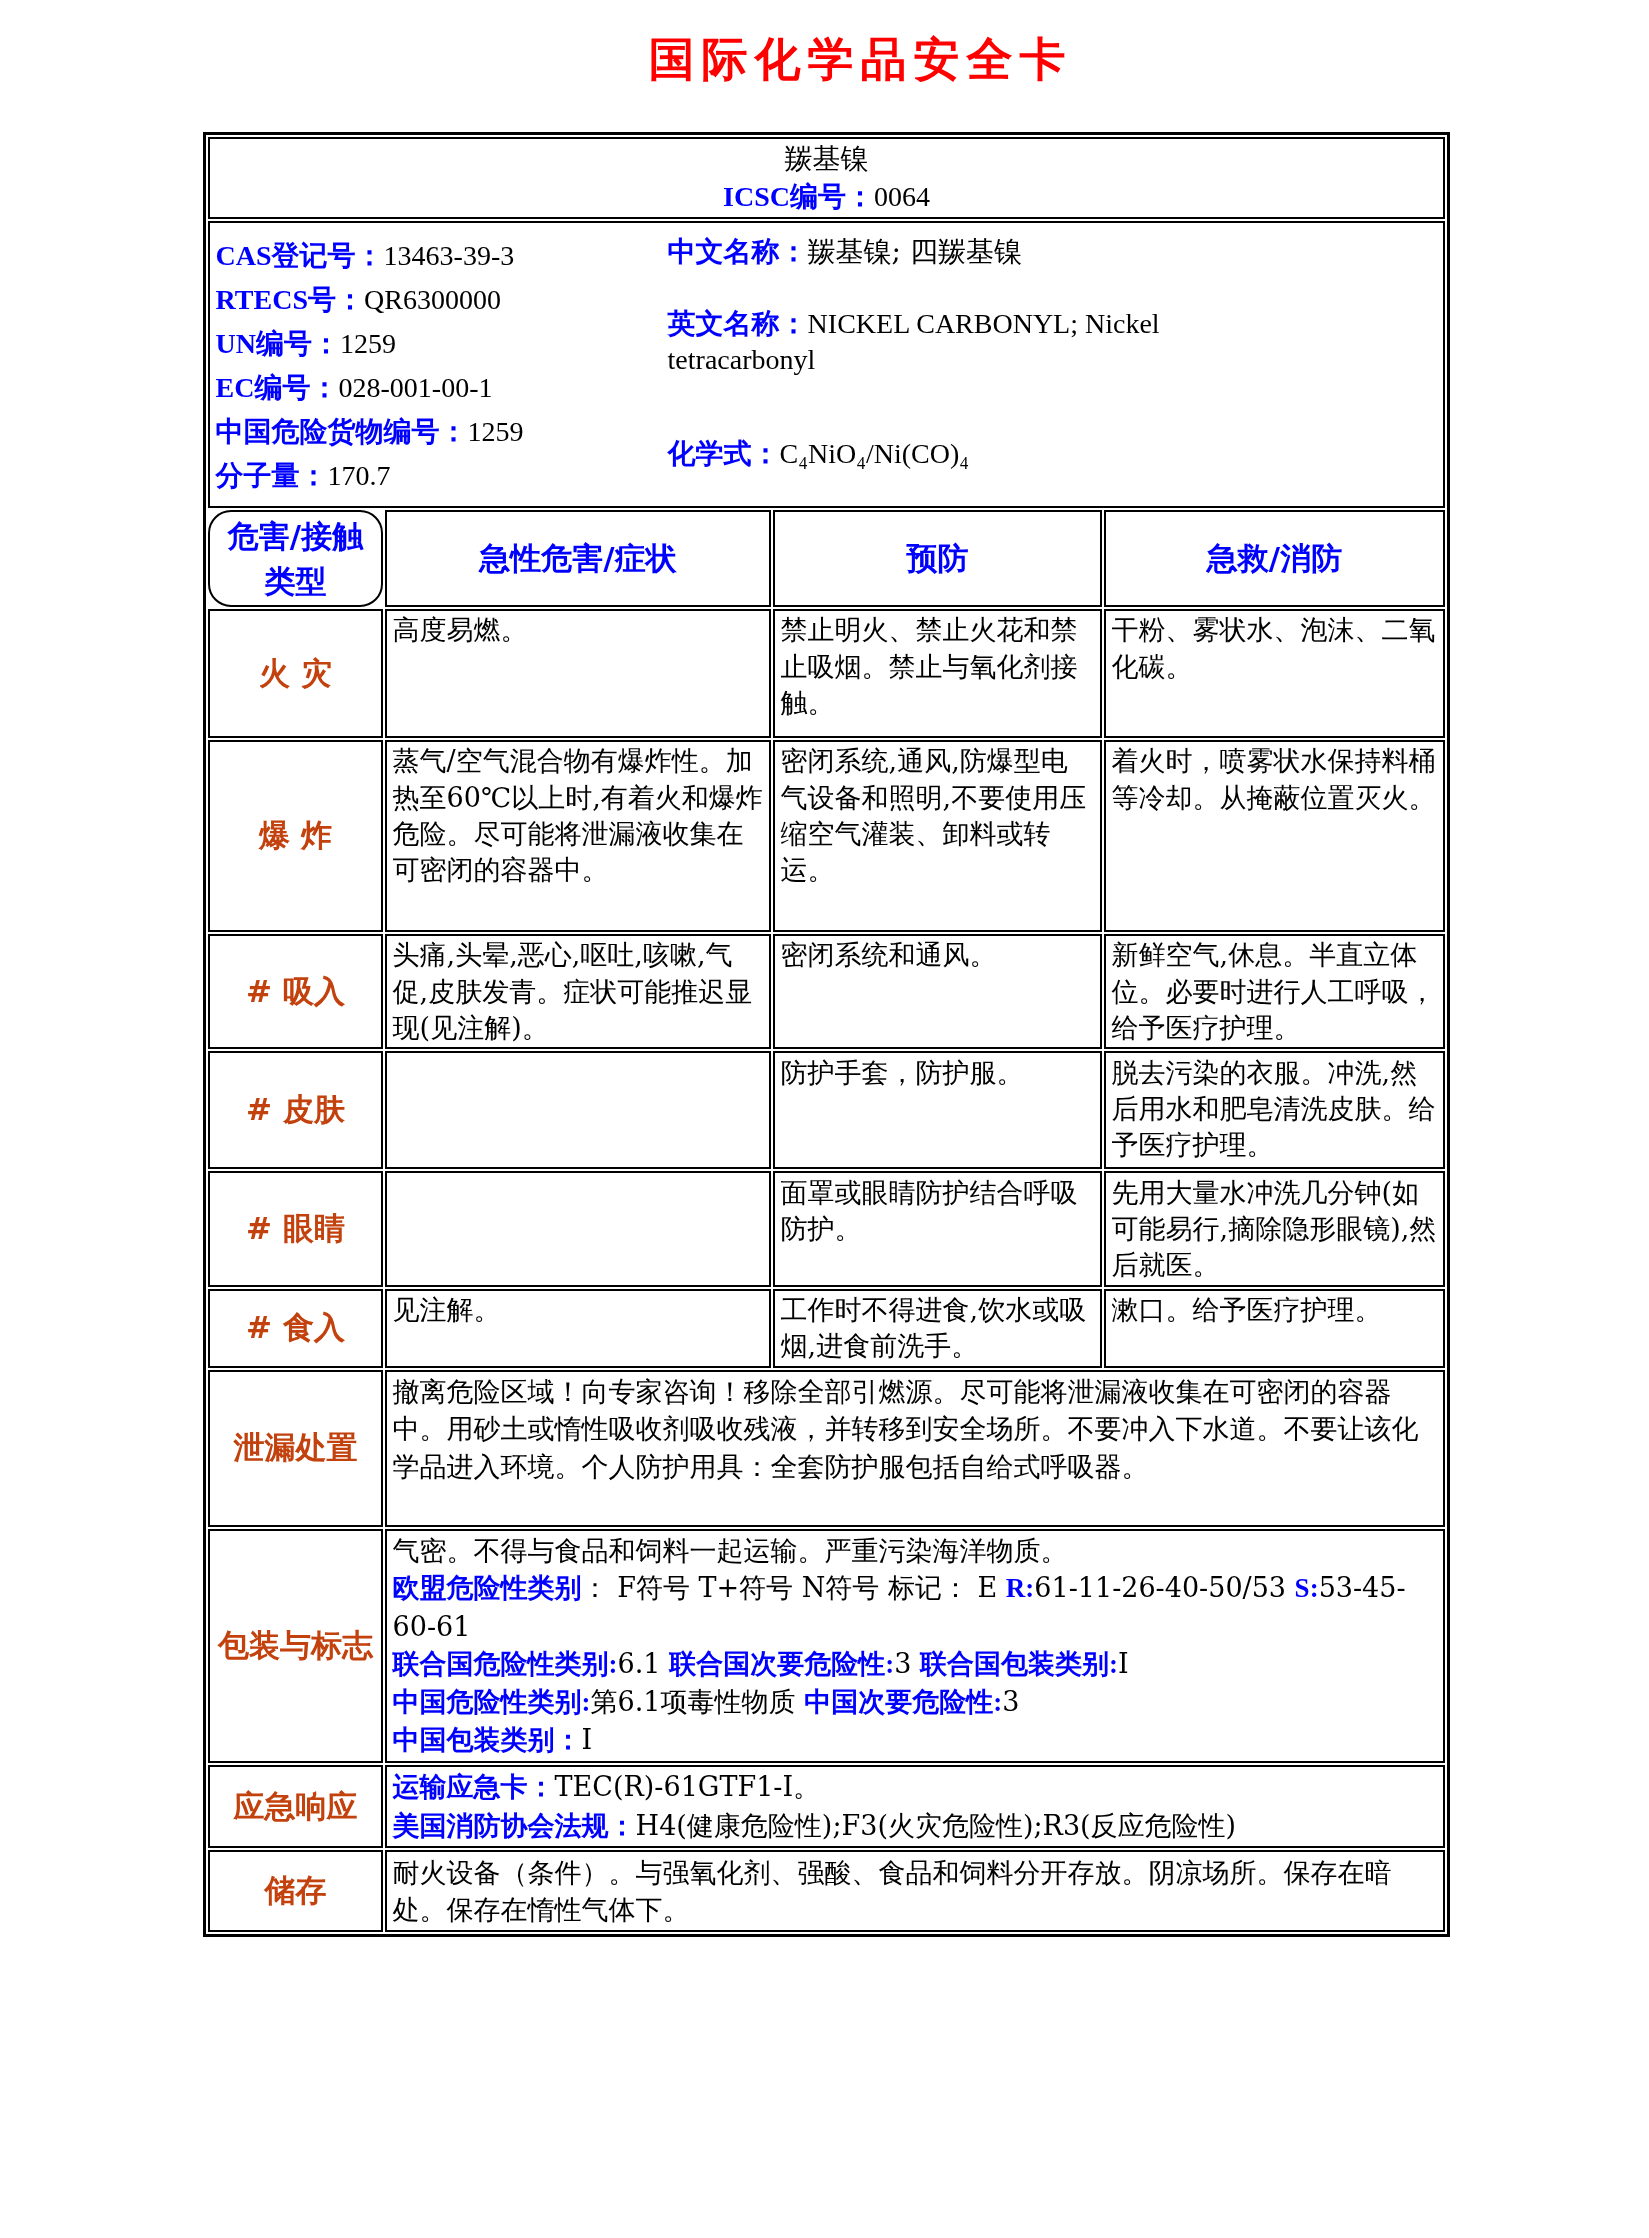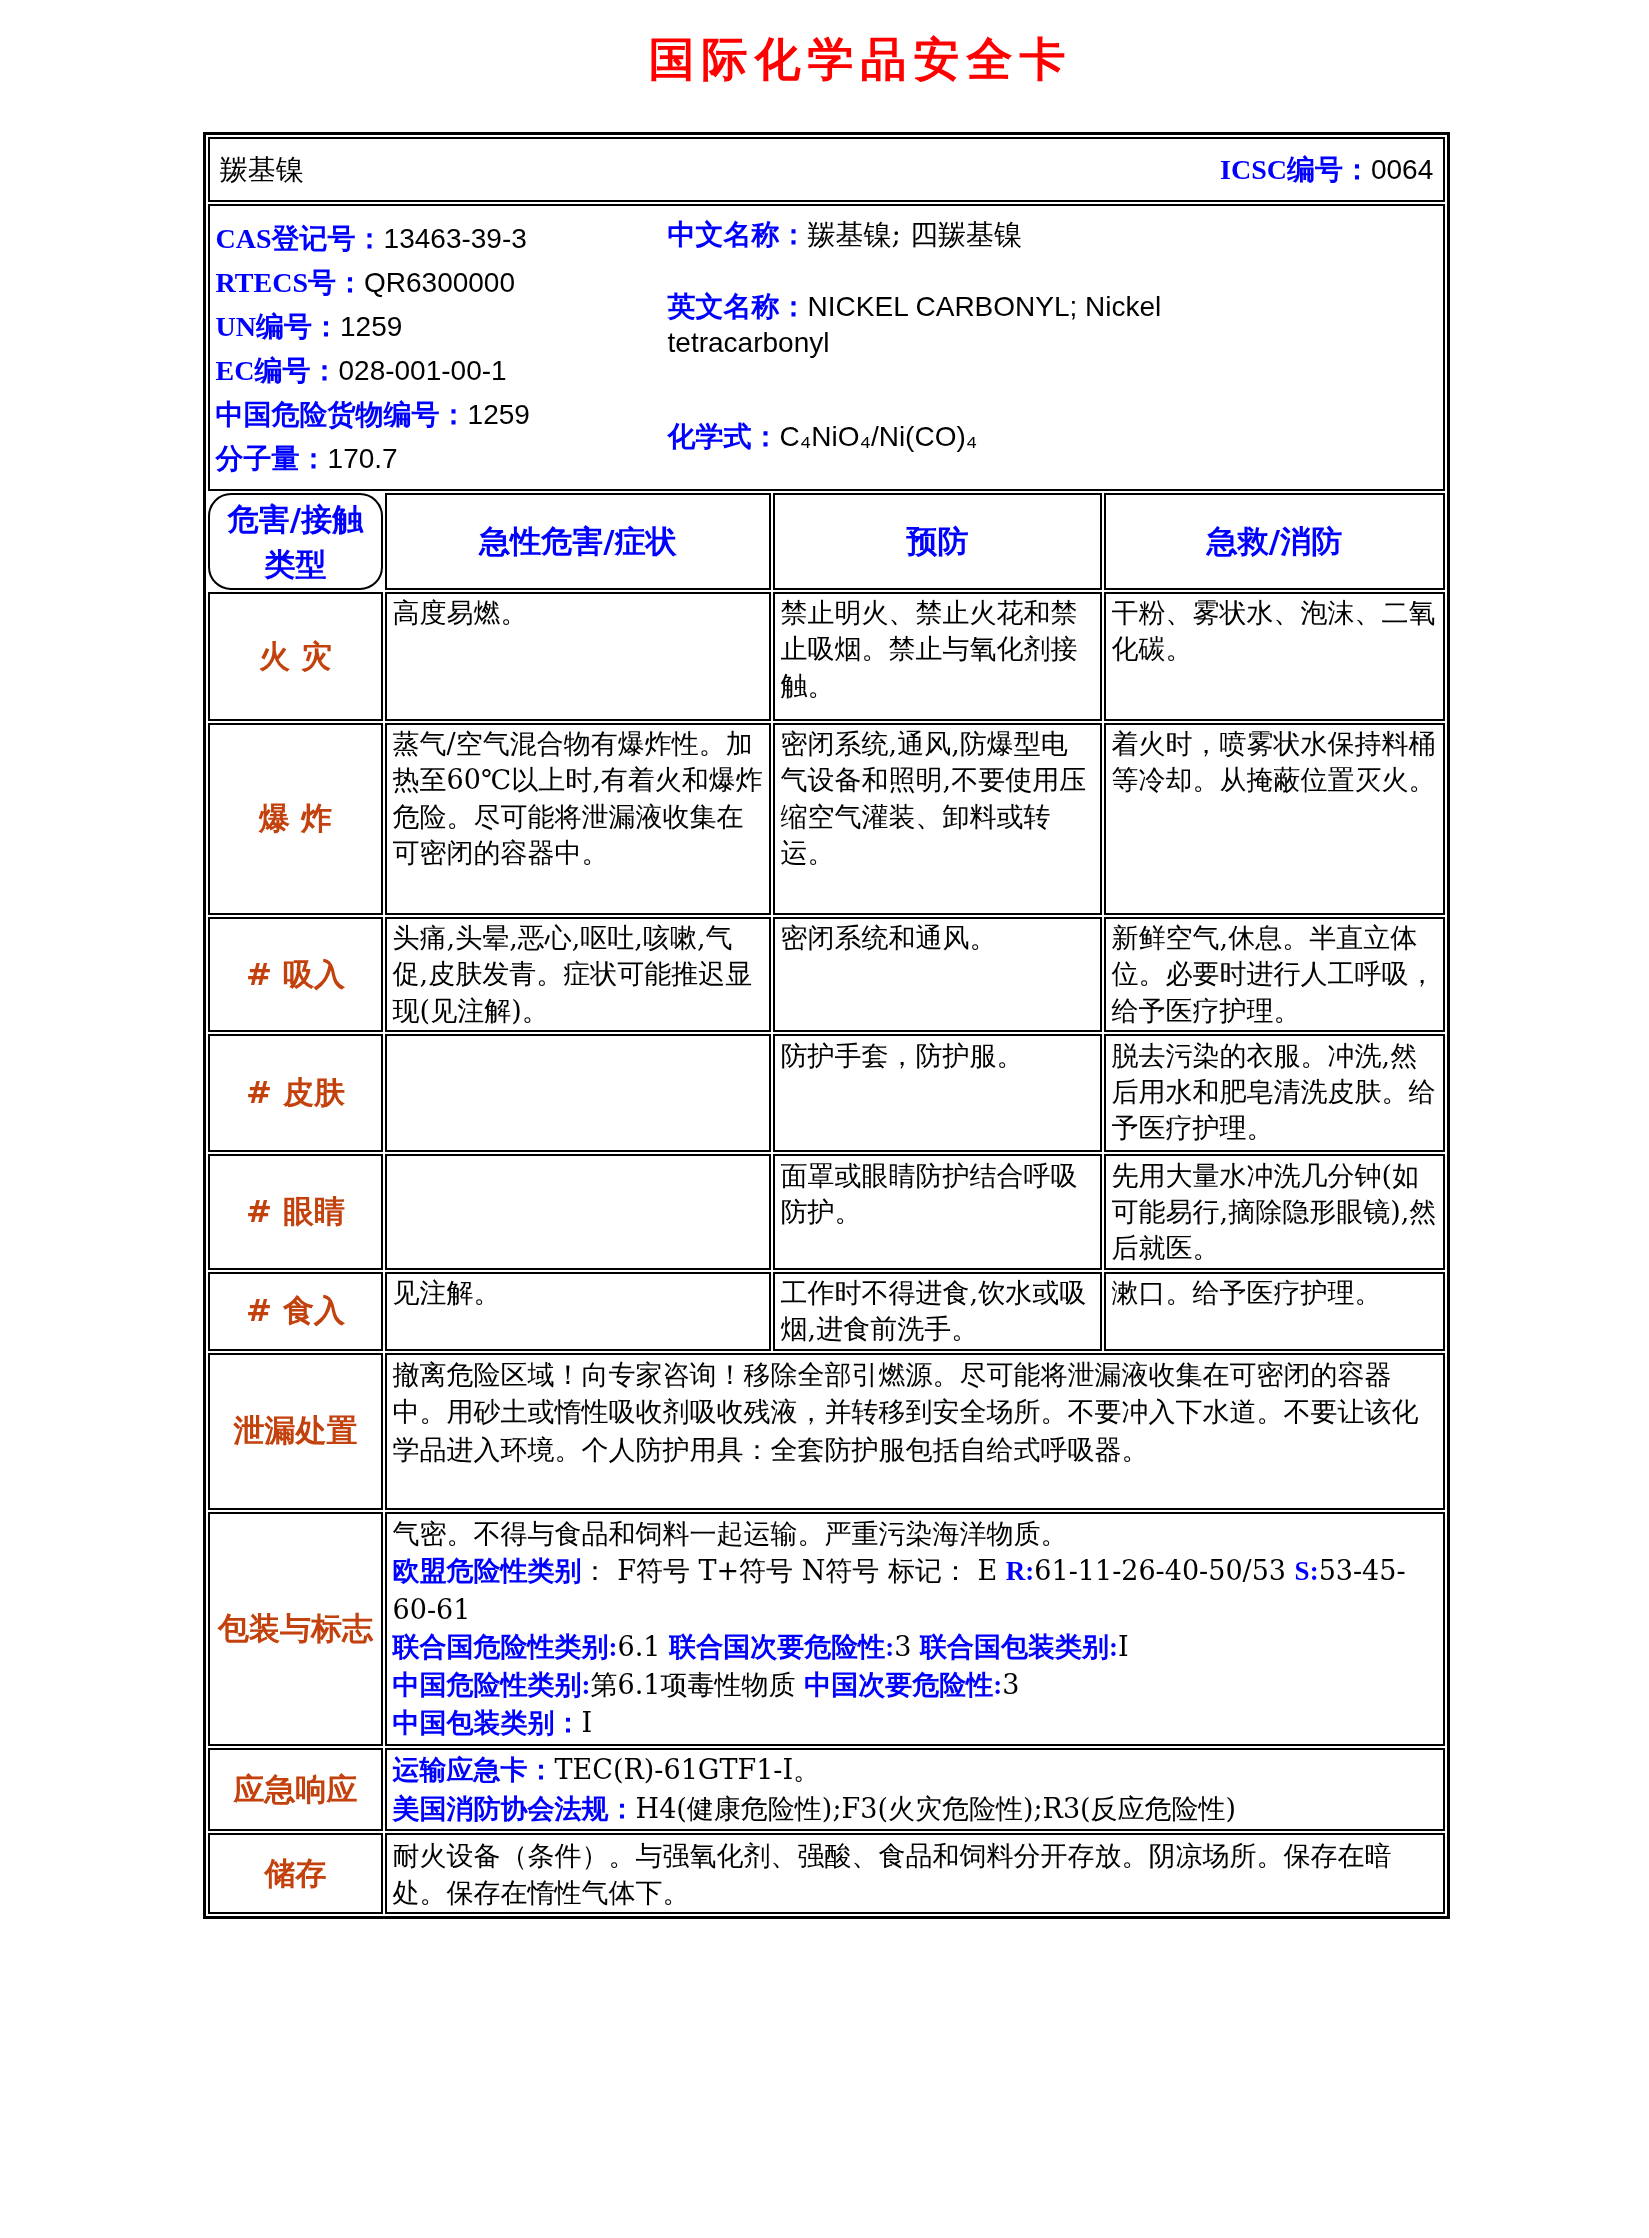--- a/index.html
+++ b/index.html
@@ -61,31 +61,32 @@
     font-size: 31px;
     font-family: "DejaVu Sans", "Liberation Sans", sans-serif;
     padding: 0;
   }
   .lbl {
     color: #0000ff;
     font-weight: bold;
     font-family: Liberation Serif, serif;
   }
   .mono {
-    font-family: Liberation Sans, sans-serif;
+    font-family: Liberation Serif, serif;
   }
   .namebar {
     vertical-align: middle !important;
   }
   .namebar .bar {
     display: flex;
     justify-content: space-between;
     align-items: center;
     padding: 0 4.2px;
     font-size: 28px;
+    flex-direction: column;
   }
   .id-flex {
     display: flex;
     padding: 9.7px 0 7px 0;
   }
   .id-left {
     width: 452px;
     flex: none;
   }
   .id-left .id-line {

